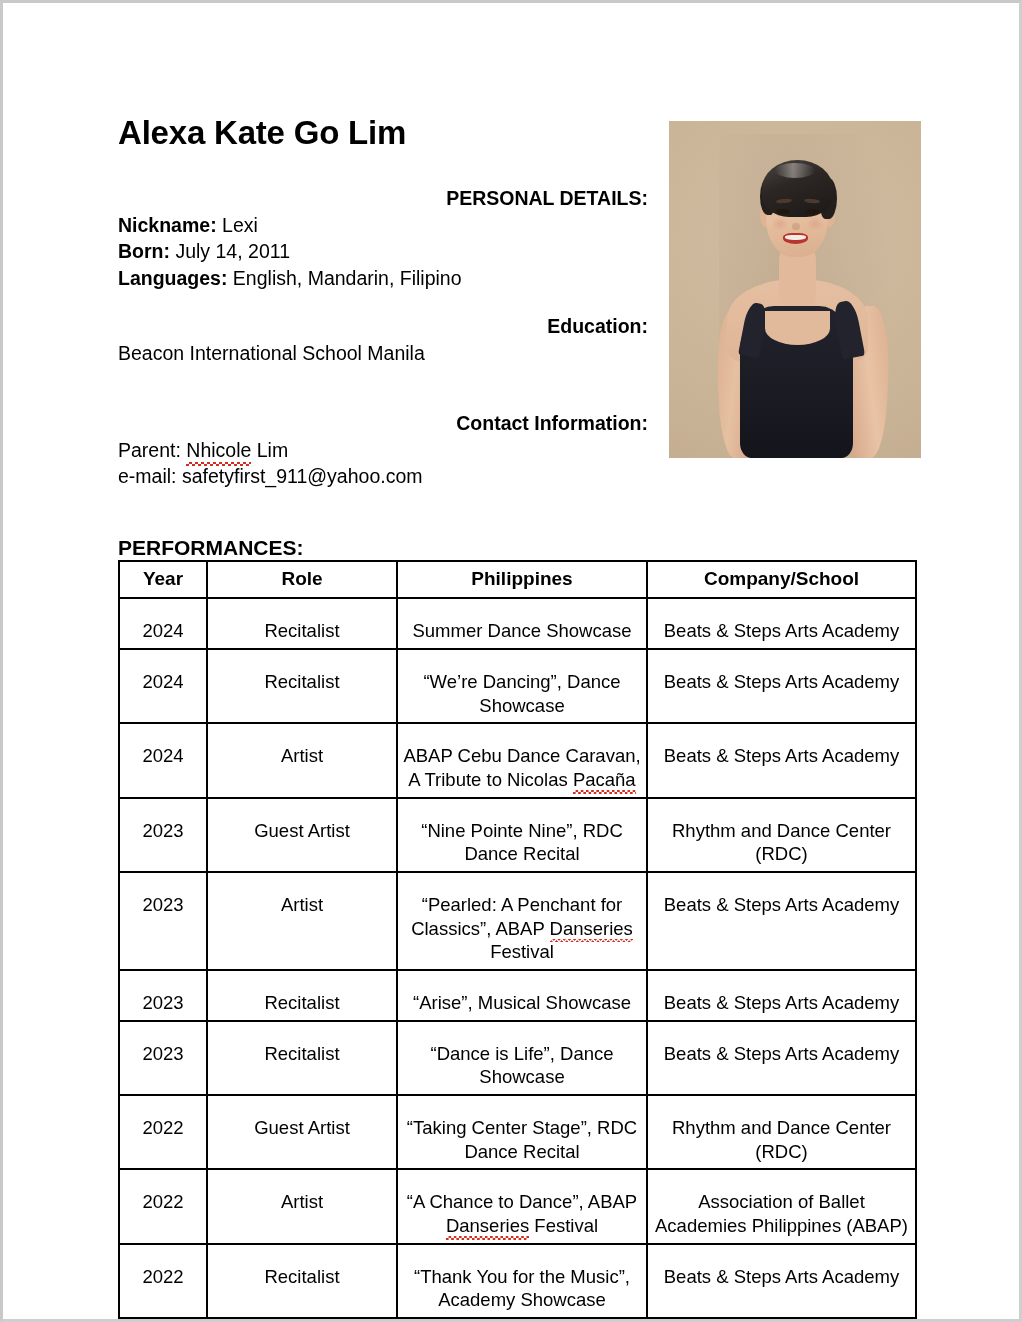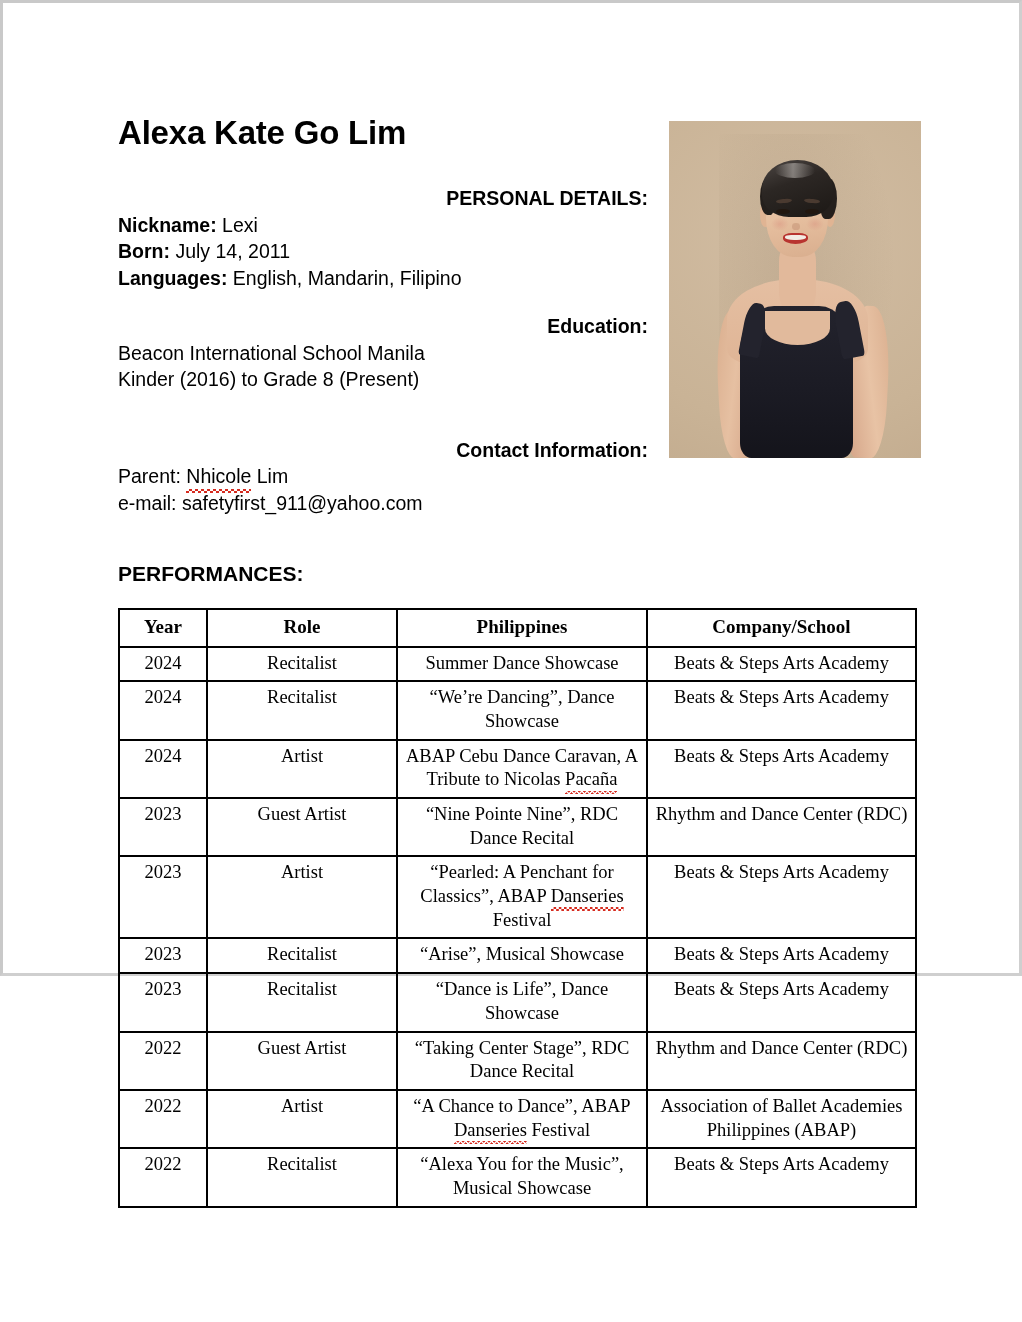--- a/index.html
+++ b/index.html
@@ -11,21 +11,21 @@
     width: 1022px;
     height: 1322px;
     font-family: "Liberation Sans", sans-serif;
     color: #000000;
     overflow: hidden;
   }
 
   .page {
     position: relative;
     width: 1022px;
-    height: 976px;
+    height: 1322px;
     background: #ffffff;
     box-sizing: border-box;
     border-left: 3px solid #c9c9c9;
     border-top: 3px solid #c9c9c9;
     border-right: 3px solid #cfcfcf;
     border-bottom: 3px solid #cfcfcf;
   }
 
   .content {
     position: absolute;
@@ -331,30 +331,28 @@
     font-size: 21px;
     font-weight: bold;
     margin: 0;
   }
   .perf-head .colon { font-weight: 600; }
 
   table.perf {
     border-collapse: collapse;
     width: 797px;
     table-layout: fixed;
-    margin-top: 22px;
-    font-family: Liberation Serif, serif;
   }
   table.perf td, table.perf th {
     border: 2.2px solid #000000;
     font-size: 18.5px;
     line-height: 1.28;
     text-align: center;
     vertical-align: top;
-    padding: 4px 5px 5px 5px;
+    padding: 20px 5px 5px 5px;
     font-weight: normal;
   }
   table.perf thead th {
     font-weight: bold;
     font-size: 19px;
     padding: 5px 5px 6px 5px;
   }
   col.c-year { width: 88px; }
   col.c-role { width: 190px; }
   col.c-prod { width: 250px; }
@@ -402,21 +400,20 @@
 
       <p class="sec-head">PERSONAL DETAILS:</p>
       <p class="line"><span class="lbl">Nickname:</span> <span>Lexi</span></p>
       <p class="line"><span class="lbl">Born:</span> <span>July 14, 2011</span></p>
       <p class="line"><span class="lbl">Languages:</span> <span>English, Mandarin, Filipino</span></p>
 
       <div class="gap-md"></div>
 
       <p class="sec-head">Education:</p>
       <p class="line">Beacon International School Manila</p>
-      <p class="line">Kinder (2016) to Grade 8 (Present)</p>
 
       <div class="gap-md"></div>
 
 
       <div class="gap-md"></div>
 
       <p class="sec-head">Contact Information:</p>
       <p class="line"><span>Parent:</span> <span class="sp">Nhicole</span> <span>Lim</span></p>
       <p class="line"><span>e-mail:</span> <span>safetyfirst_911@yahoo.com</span></p>
 
@@ -493,20 +490,20 @@
         </tr>
         <tr>
           <td>2022</td>
           <td>Artist</td>
           <td><span>“A Chance to Dance”, ABAP </span><span class="sp sm">Danseries</span><span> Festival</span></td>
           <td>Association of Ballet Academies Philippines (ABAP)</td>
         </tr>
         <tr>
           <td>2022</td>
           <td>Recitalist</td>
-          <td>“Alexa You for the Music”, Musical Showcase</td>
+          <td>“Thank You for the Music”, Academy Showcase</td>
           <td>Beats &amp; Steps Arts Academy</td>
         </tr>
       </tbody>
     </table>
 
   </div>
 </div>
 
 </body></html>

